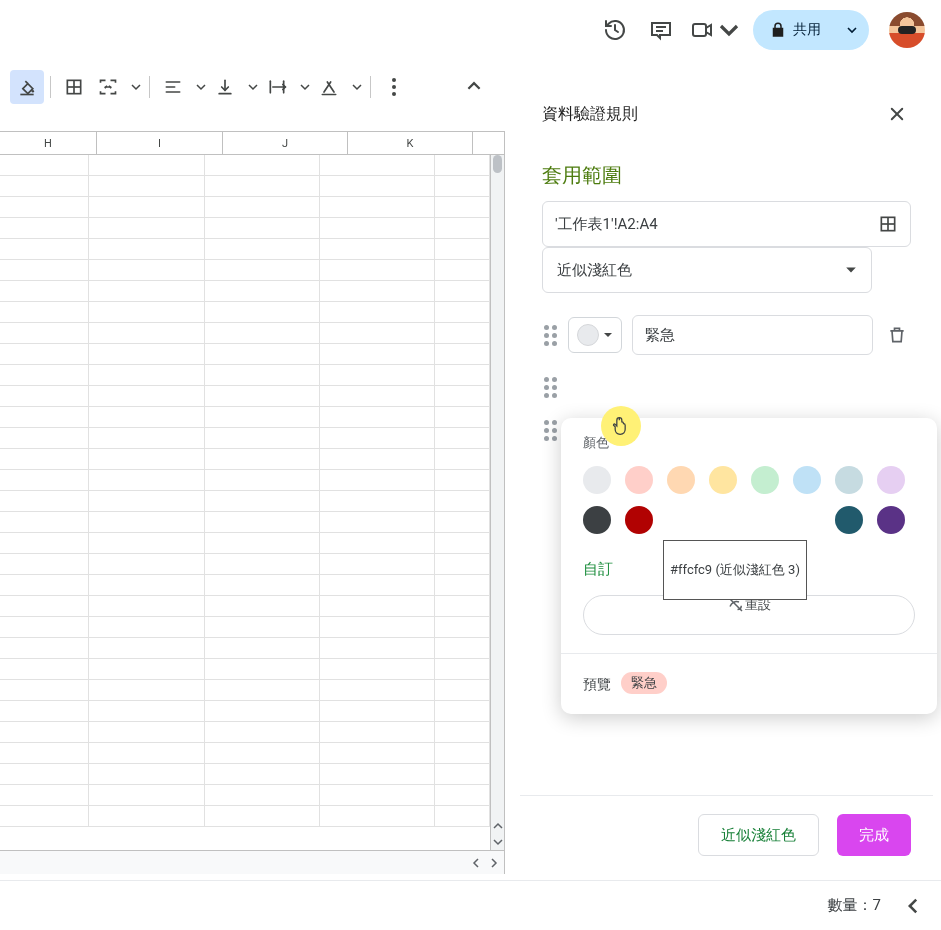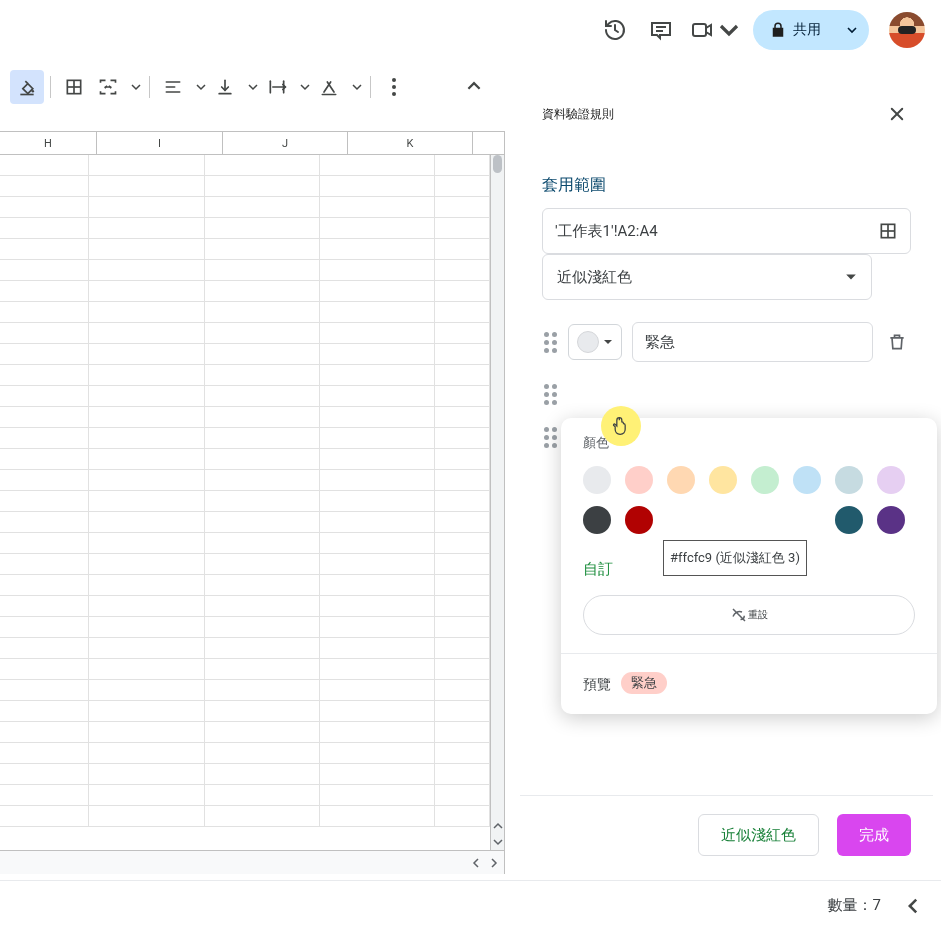--- a/index.html
+++ b/index.html
@@ -40,43 +40,43 @@
   .grid-cell{border-right:1px solid #e1e1e1;border-bottom:1px solid #e1e1e1;height:21px}
   .vscroll{position:absolute;right:0;top:24px;width:14px;bottom:24px;background:#f1f3f4;border-left:1px solid #c0c0c0}
   .vscroll-thumb{position:absolute;top:0;left:2px;right:2px;height:18px;background:#bdc1c6;border-radius:6px}
   .hscroll{position:absolute;left:0;right:0;bottom:0;height:24px;background:#f8f9fa;display:flex;align-items:center;justify-content:flex-end;border-top:1px solid #c0c0c0}
   .arrow-btn{width:16px;height:16px;display:flex;align-items:center;justify-content:center;color:#5f6368;margin-right:2px}
   .arrow-btn svg{width:10px;height:10px}
   .stack-arrows{position:absolute;right:0;bottom:24px;width:14px;display:flex;flex-direction:column}
   
   .panel{position:absolute;left:520px;top:80px;right:8px;bottom:56px;background:#fff;display:flex;flex-direction:column}
   .panel-header{display:flex;align-items:center;justify-content:space-between;padding:20px 22px 16px 22px}
-  .panel-title{font-size:12px;font-weight:400;color:#1f1f1f}
+  .panel-title{font-size:16px;font-weight:400;color:#1f1f1f}
   .close-x{width:28px;height:28px;display:flex;align-items:center;justify-content:center;color:#444746}
   .panel-body{flex:1;overflow:visible;padding:0 22px;position:relative}
-  .section-label{font-size:16px;color:#0c4a6e;margin:31px 0 12px}
+  .section-label{font-size:20px;color:#4d7c0f;margin:18px 0 12px}
   .range-box{display:flex;align-items:center;border:1px solid #dadce0;border-radius:6px;height:46px;padding:0 12px}
   .range-input{flex:1;border:none;outline:none;font-size:15px;color:#3c4043;background:transparent}
   .grid-icon{width:20px;height:20px}
   .select-box{display:flex;align-items:center;justify-content:space-between;border:1px solid #dadce0;border-radius:6px;height:46px;padding:0 14px;width:330px;font-size:15px}
   .option-row{display:flex;align-items:center;gap:10px;margin-top:22px;position:relative}
   .drag-handle{width:16px;display:flex;flex-wrap:wrap;gap:3px;justify-content:center}
   .drag-handle span{width:5px;height:5px;border-radius:50%;background:#9aa0a6}
   .color-chip{width:54px;height:36px;border:1px solid #d2d6da;border-radius:6px;display:flex;align-items:center;justify-content:center;gap:4px;background:#fff}
   .chip-circle{width:22px;height:22px;border-radius:50%;background:#e8eaed;border:1px solid #d5d7da}
   .option-input{flex:1;height:40px;border:1px solid #dadce0;border-radius:6px;padding:0 12px;font-size:15px;outline:none;color:#3c4043}
   .trash-btn{width:28px;height:28px;display:flex;align-items:center;justify-content:center;color:#5f6368}
   
   .popover{position:absolute;left:41px;top:274px;right:-4px;background:#fff;border-radius:10px;box-shadow:0 4px 20px rgba(0,0,0,0.2);padding:16px 22px 20px;z-index:5}
   .pop-label{font-size:13px;color:#5f6368;margin-bottom:14px}
   .color-grid{display:flex;gap:14px;margin-bottom:12px;position:relative}
   .swatch{width:28px;height:28px;border-radius:50%}
-  .tooltip{position:absolute;top:34px;left:80px;border:1px solid #555;background:#fff;font-size:13px;padding:8px 6px;white-space:nowrap;z-index:6}
+  .tooltip{position:absolute;top:34px;left:80px;border:1px solid #555;background:#fff;font-size:13px;padding:20px 6px;white-space:nowrap;z-index:6}
   .custom-link{color:#1e8e3e;font-size:15px;font-weight:500;margin:14px 0 16px;display:inline-block}
-  .reset-btn{width:100%;height:40px;border:1px solid #dadce0;border-radius:20px;display:flex;align-items:center;justify-content:center;font-size:10px;color:#3c4043;background:#fff}
+  .reset-btn{width:100%;height:40px;border:1px solid #dadce0;border-radius:20px;display:flex;align-items:flex-start;justify-content:center;font-size:13px;color:#3c4043;background:#fff}
   .pop-divider{height:1px;background:#e8eaed;margin:18px -22px}
   .preview-row{display:flex;align-items:flex-end;gap:10px;font-size:14px}
   .preview-chip{background:#ffcfc9;border-radius:12px;padding:2px 10px;font-size:13px;color:#3c4043}
   
   .panel-footer{border-top:1px solid #e8eaed;padding:18px 22px;display:flex;justify-content:flex-end;gap:18px;align-items:center}
   .btn{height:42px;border-radius:6px;padding:0 22px;font-size:15px;display:flex;align-items:center;justify-content:center;font-weight:500}
   .btn-outline{border:1px solid #dadce0;color:#188038;background:#fff}
   .btn-primary{background:#d946ef;color:#fff}
   
   .statusbar{position:absolute;left:0;right:0;bottom:0;height:50px;border-top:1px solid #e8eaed;display:flex;align-items:center;justify-content:flex-end;padding-right:20px;gap:24px;font-size:15px;color:#3c4043}

